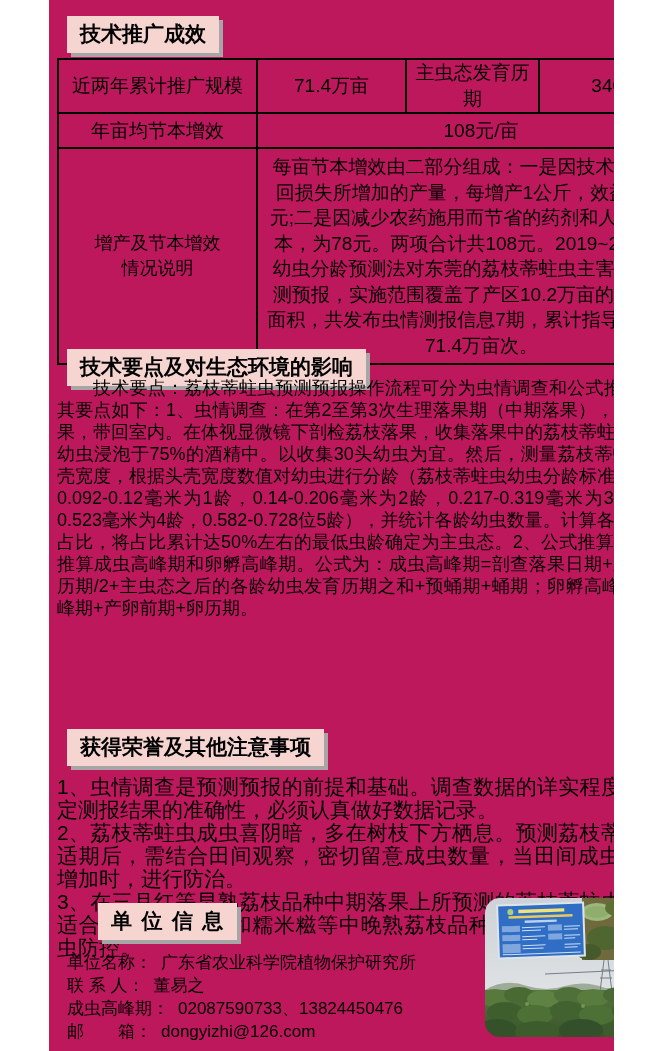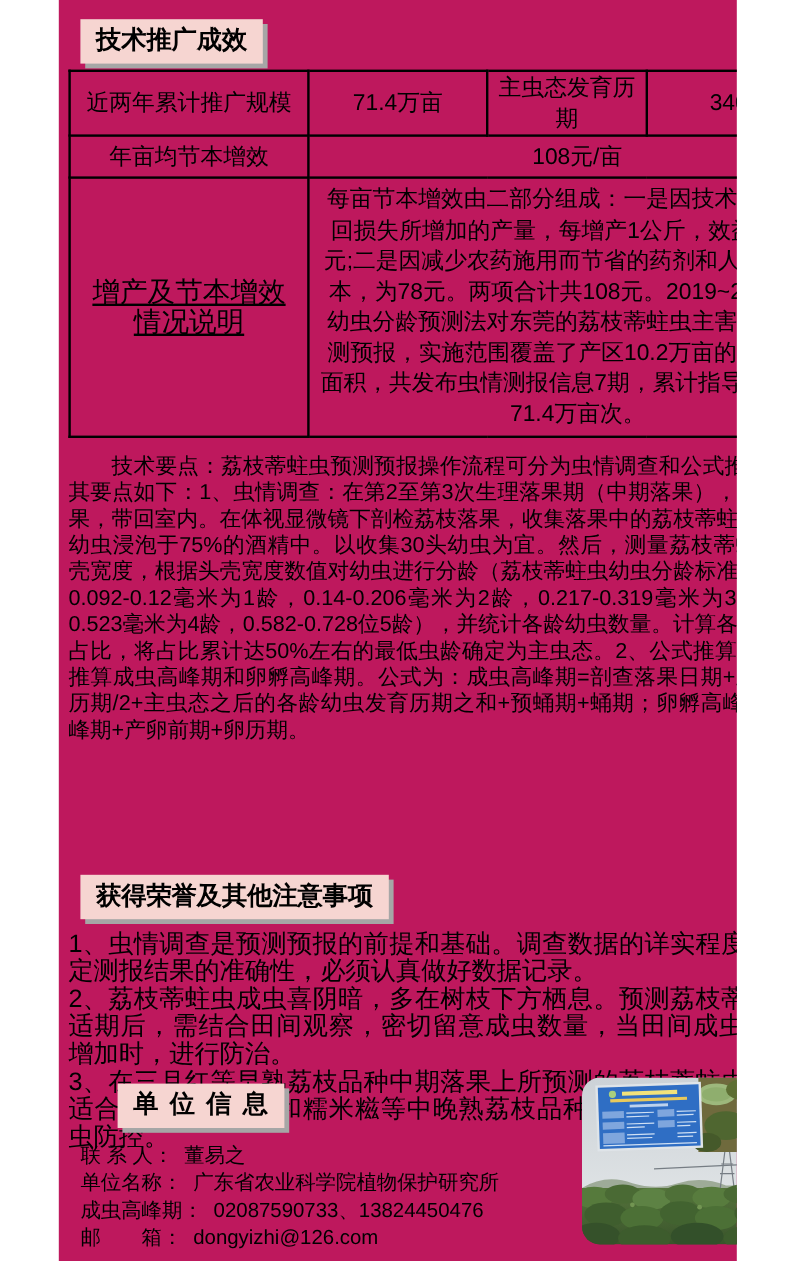--- a/index.html
+++ b/index.html
@@ -42,21 +42,21 @@
   td.r1{height:31px;}
   td.r2{height:35px;}
   td.r3{height:216px;}
   td.detail-text-cell{
     text-align:justify;
     vertical-align:top;
     padding:3px 7px 3px 8px;
     font-size:18px;
     line-height:25.5px;
   }
-  .detail-label div{line-height:25px;font-size:23px;text-decoration:underline;}
+  .detail-label div{line-height:25px;font-size:18px;}
 
   
   .para{
     font-size:18px;
     line-height:22px;
     text-align:justify;
     text-indent:2em;
   }
   .note-item{
     font-size:21px;
@@ -105,20 +105,23 @@
         <td class="r3 detail-label">
           <div>增产及节本增效</div>
           <div>情况说明</div>
         </td>
         <td class="r3 detail-text-cell" colspan="3">每亩节本增效由二部分组成：一是因技术实施而挽回损失所增加的产量，每增产1公斤，效益增加10元;二是因减少农药施用而节省的药剂和人力资源成本，为78元。两项合计共108元。2019~2020年以幼虫分龄预测法对东莞的荔枝蒂蛀虫主害代进行预测预报，实施范围覆盖了产区10.2万亩的荔枝种植面积，共发布虫情测报信息7期，累计指导防控面积71.4万亩次。</td>
       </tr>
     </tbody>
       </table>
   </div>
 
+  <div class="abs" style="top:349px;left:18px;">
+    <span class="sec-header">技术要点及对生态环境的影响</span>
+  </div>
 
   <div class="abs" style="top:377px;left:8px;width:648px;">
     <p class="para">技术要点：荔枝蒂蛀虫预测预报操作流程可分为虫情调查和公式推算2部分。其要点如下：1、虫情调查：在第2至第3次生理落果期（中期落果），收集荔枝落果，带回室内。在体视显微镜下剖检荔枝落果，收集落果中的荔枝蒂蛀虫幼虫，将幼虫浸泡于75%的酒精中。以收集30头幼虫为宜。然后，测量荔枝蒂蛀虫幼虫头壳宽度，根据头壳宽度数值对幼虫进行分龄（荔枝蒂蛀虫幼虫分龄标准：头壳宽度0.092-0.12毫米为1龄，0.14-0.206毫米为2龄，0.217-0.319毫米为3龄，0.356-0.523毫米为4龄，0.582-0.728位5龄），并统计各龄幼虫数量。计算各龄幼虫数量占比，将占比累计达50%左右的最低虫龄确定为主虫态。2、公式推算：根据公式推算成虫高峰期和卵孵高峰期。公式为：成虫高峰期=剖查落果日期+主虫态发育历期/2+主虫态之后的各龄幼虫发育历期之和+预蛹期+蛹期；卵孵高峰期=成虫高峰期+产卵前期+卵历期。</p>
   </div>
 
   <div class="abs" style="top:729px;left:18px;">
     <span class="sec-header">获得荣誉及其他注意事项</span>
   </div>
 
   <div class="abs" style="top:775px;left:8px;width:650px;">
@@ -126,24 +129,24 @@
     <p class="note-item">2、荔枝蒂蛀虫成虫喜阴暗，多在树枝下方栖息。预测荔枝蒂蛀虫防治适期后，需结合田间观察，密切留意成虫数量，当田间成虫数量大幅增加时，进行防治。</p>
     <p class="note-item">3、在三月红等早熟荔枝品种中期落果上所预测的荔枝蒂蛀虫发生期，适合用于指导桂味和糯米糍等中晚熟荔枝品种谢花座果期的荔枝蒂蛀虫防控。</p>
   </div>
 
   <div class="abs" style="top:903px;left:18px;padding-left:31px;">
     <span class="sec-header spaced">单位信息</span>
   </div>
 
   <div class="abs" style="top:951px;left:18px;width:412px;">
     <div class="contact-row">
+      <span class="contact-label">单位名称：</span><span class="contact-value">广东省农业科学院植物保护研究所</span>
+    </div>
+    <div class="contact-row">
       <span class="contact-label">联 系 人：</span><span class="contact-value">董易之</span>
-    </div>
-    <div class="contact-row">
-      <span class="contact-label">单位名称：</span><span class="contact-value">广东省农业科学院植物保护研究所</span>
     </div>
     <div class="contact-row">
       <span class="contact-label">成虫高峰期：</span><span class="contact-value">02087590733、13824450476</span>
     </div>
     <div class="contact-row">
       <span class="contact-label">邮　　箱：</span><span class="contact-value">dongyizhi@126.com</span>
     </div>
   </div>
 
   <div class="abs photo-box" style="top:898px;left:436px;">

